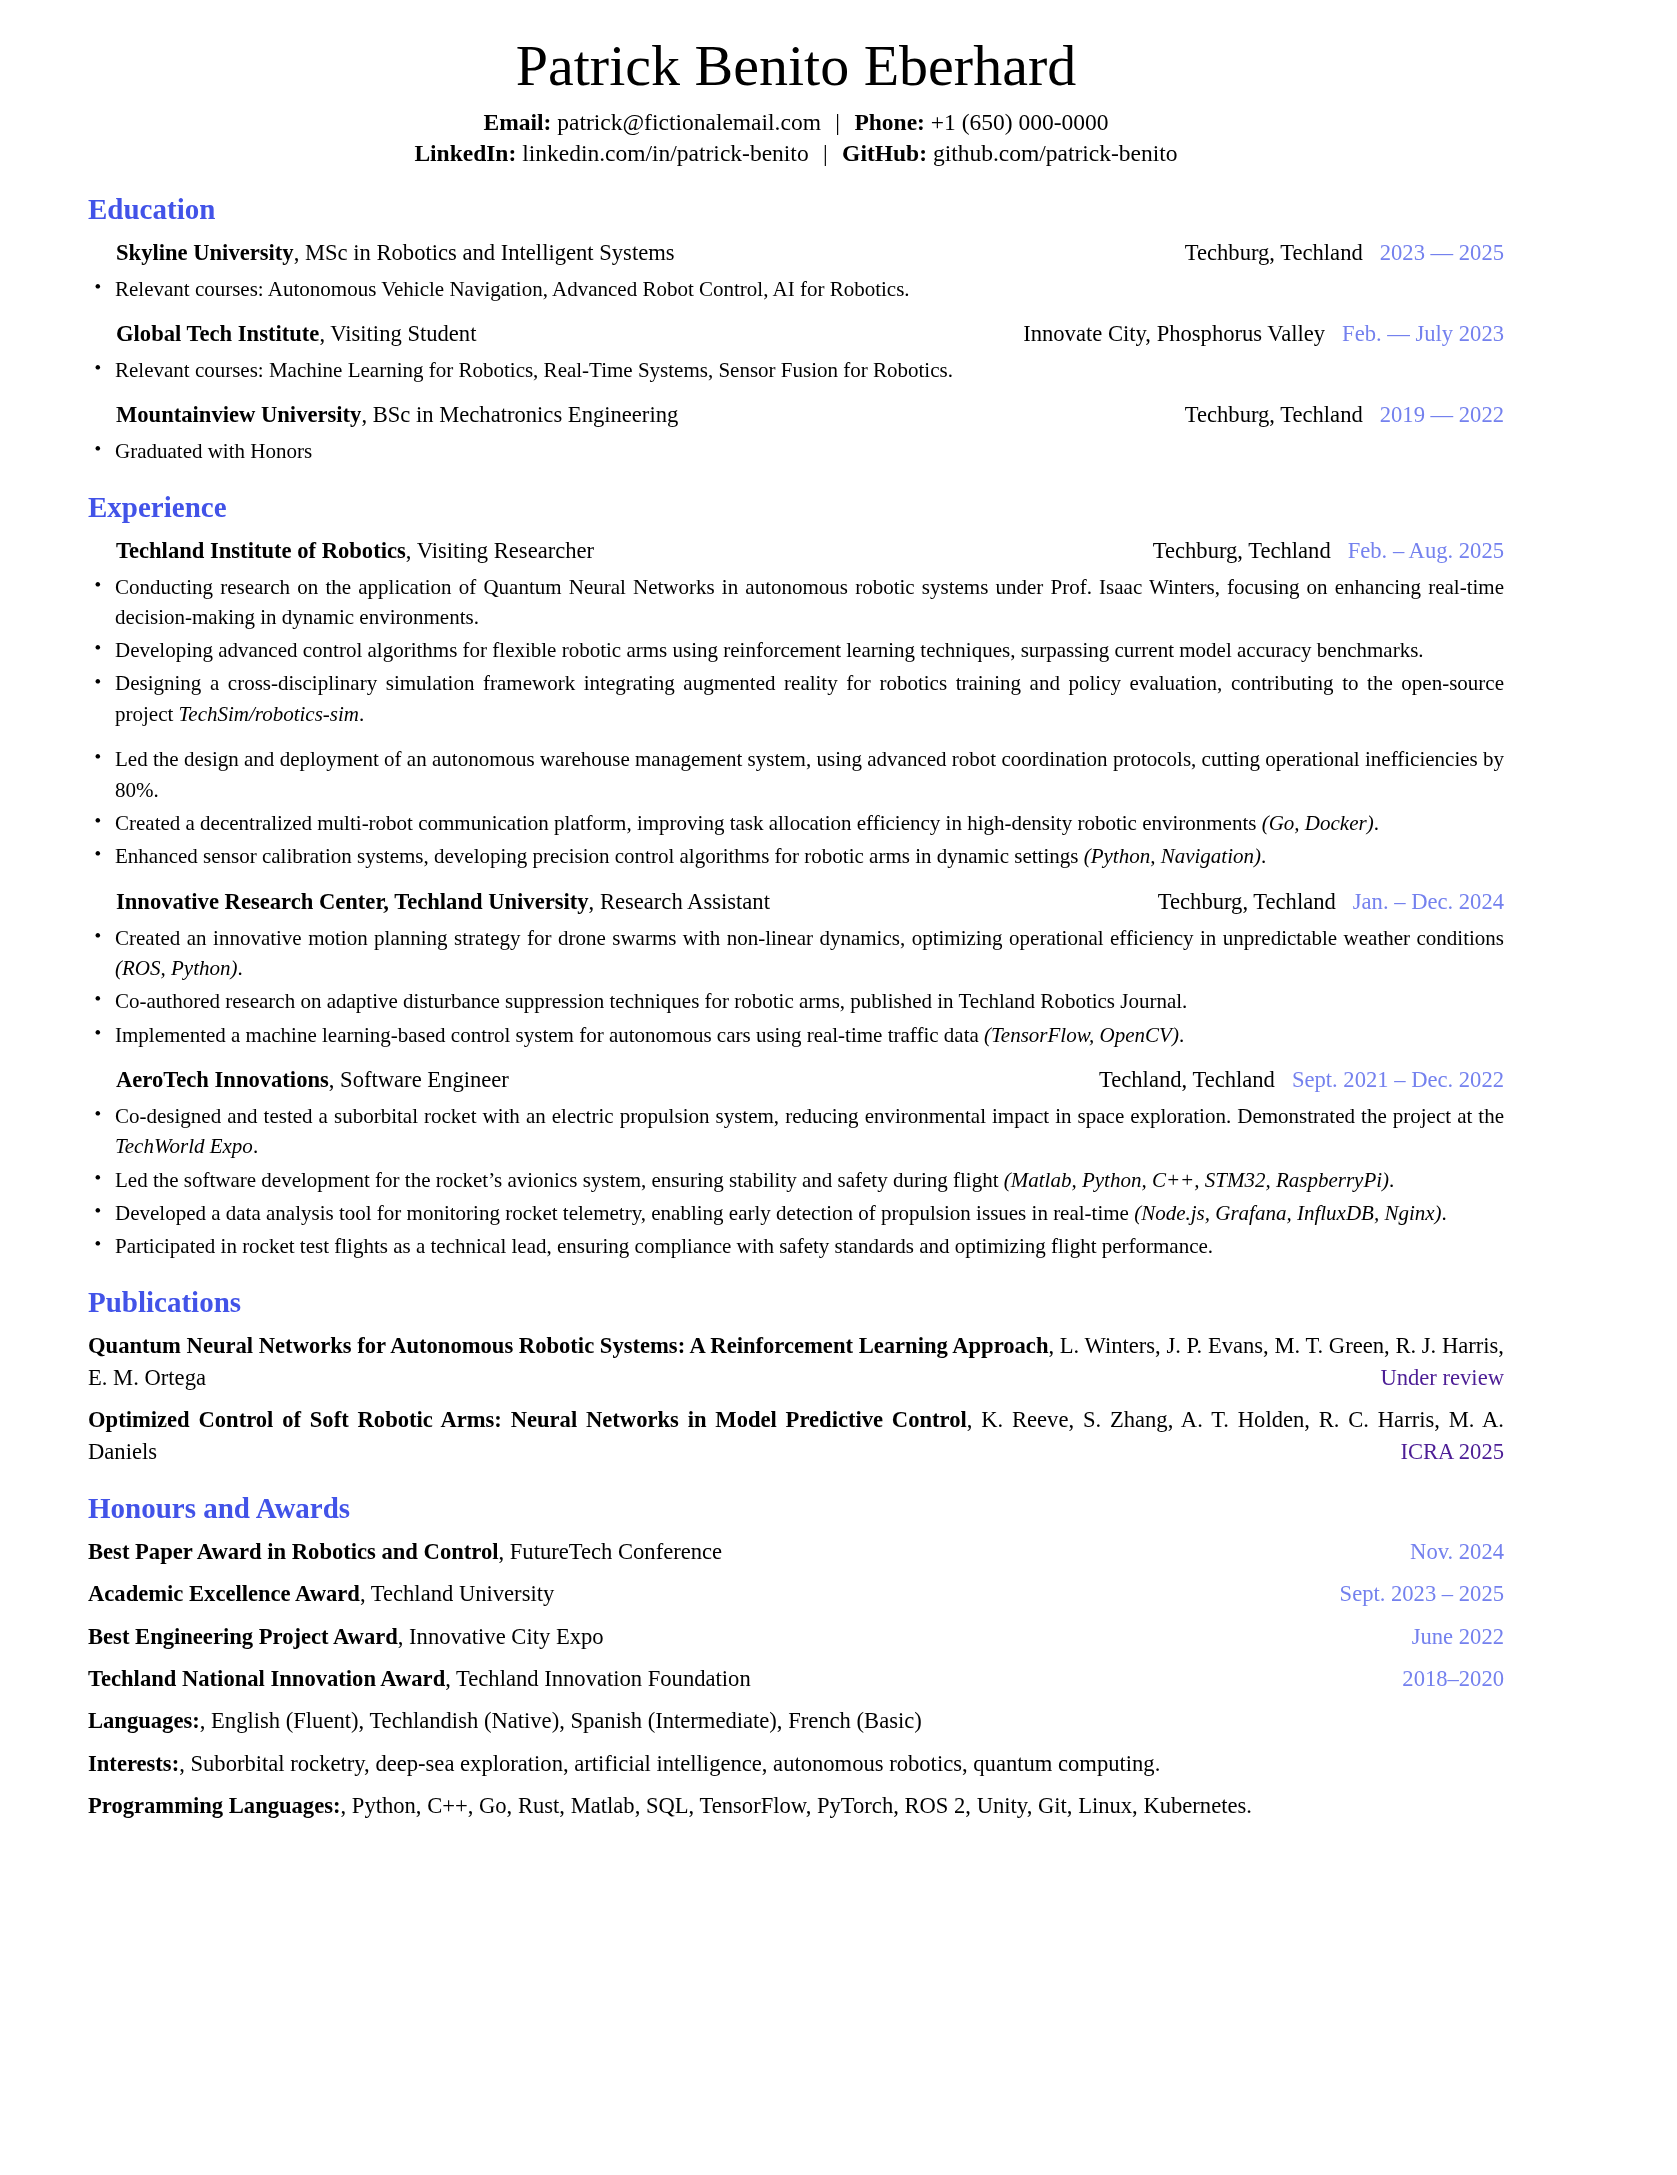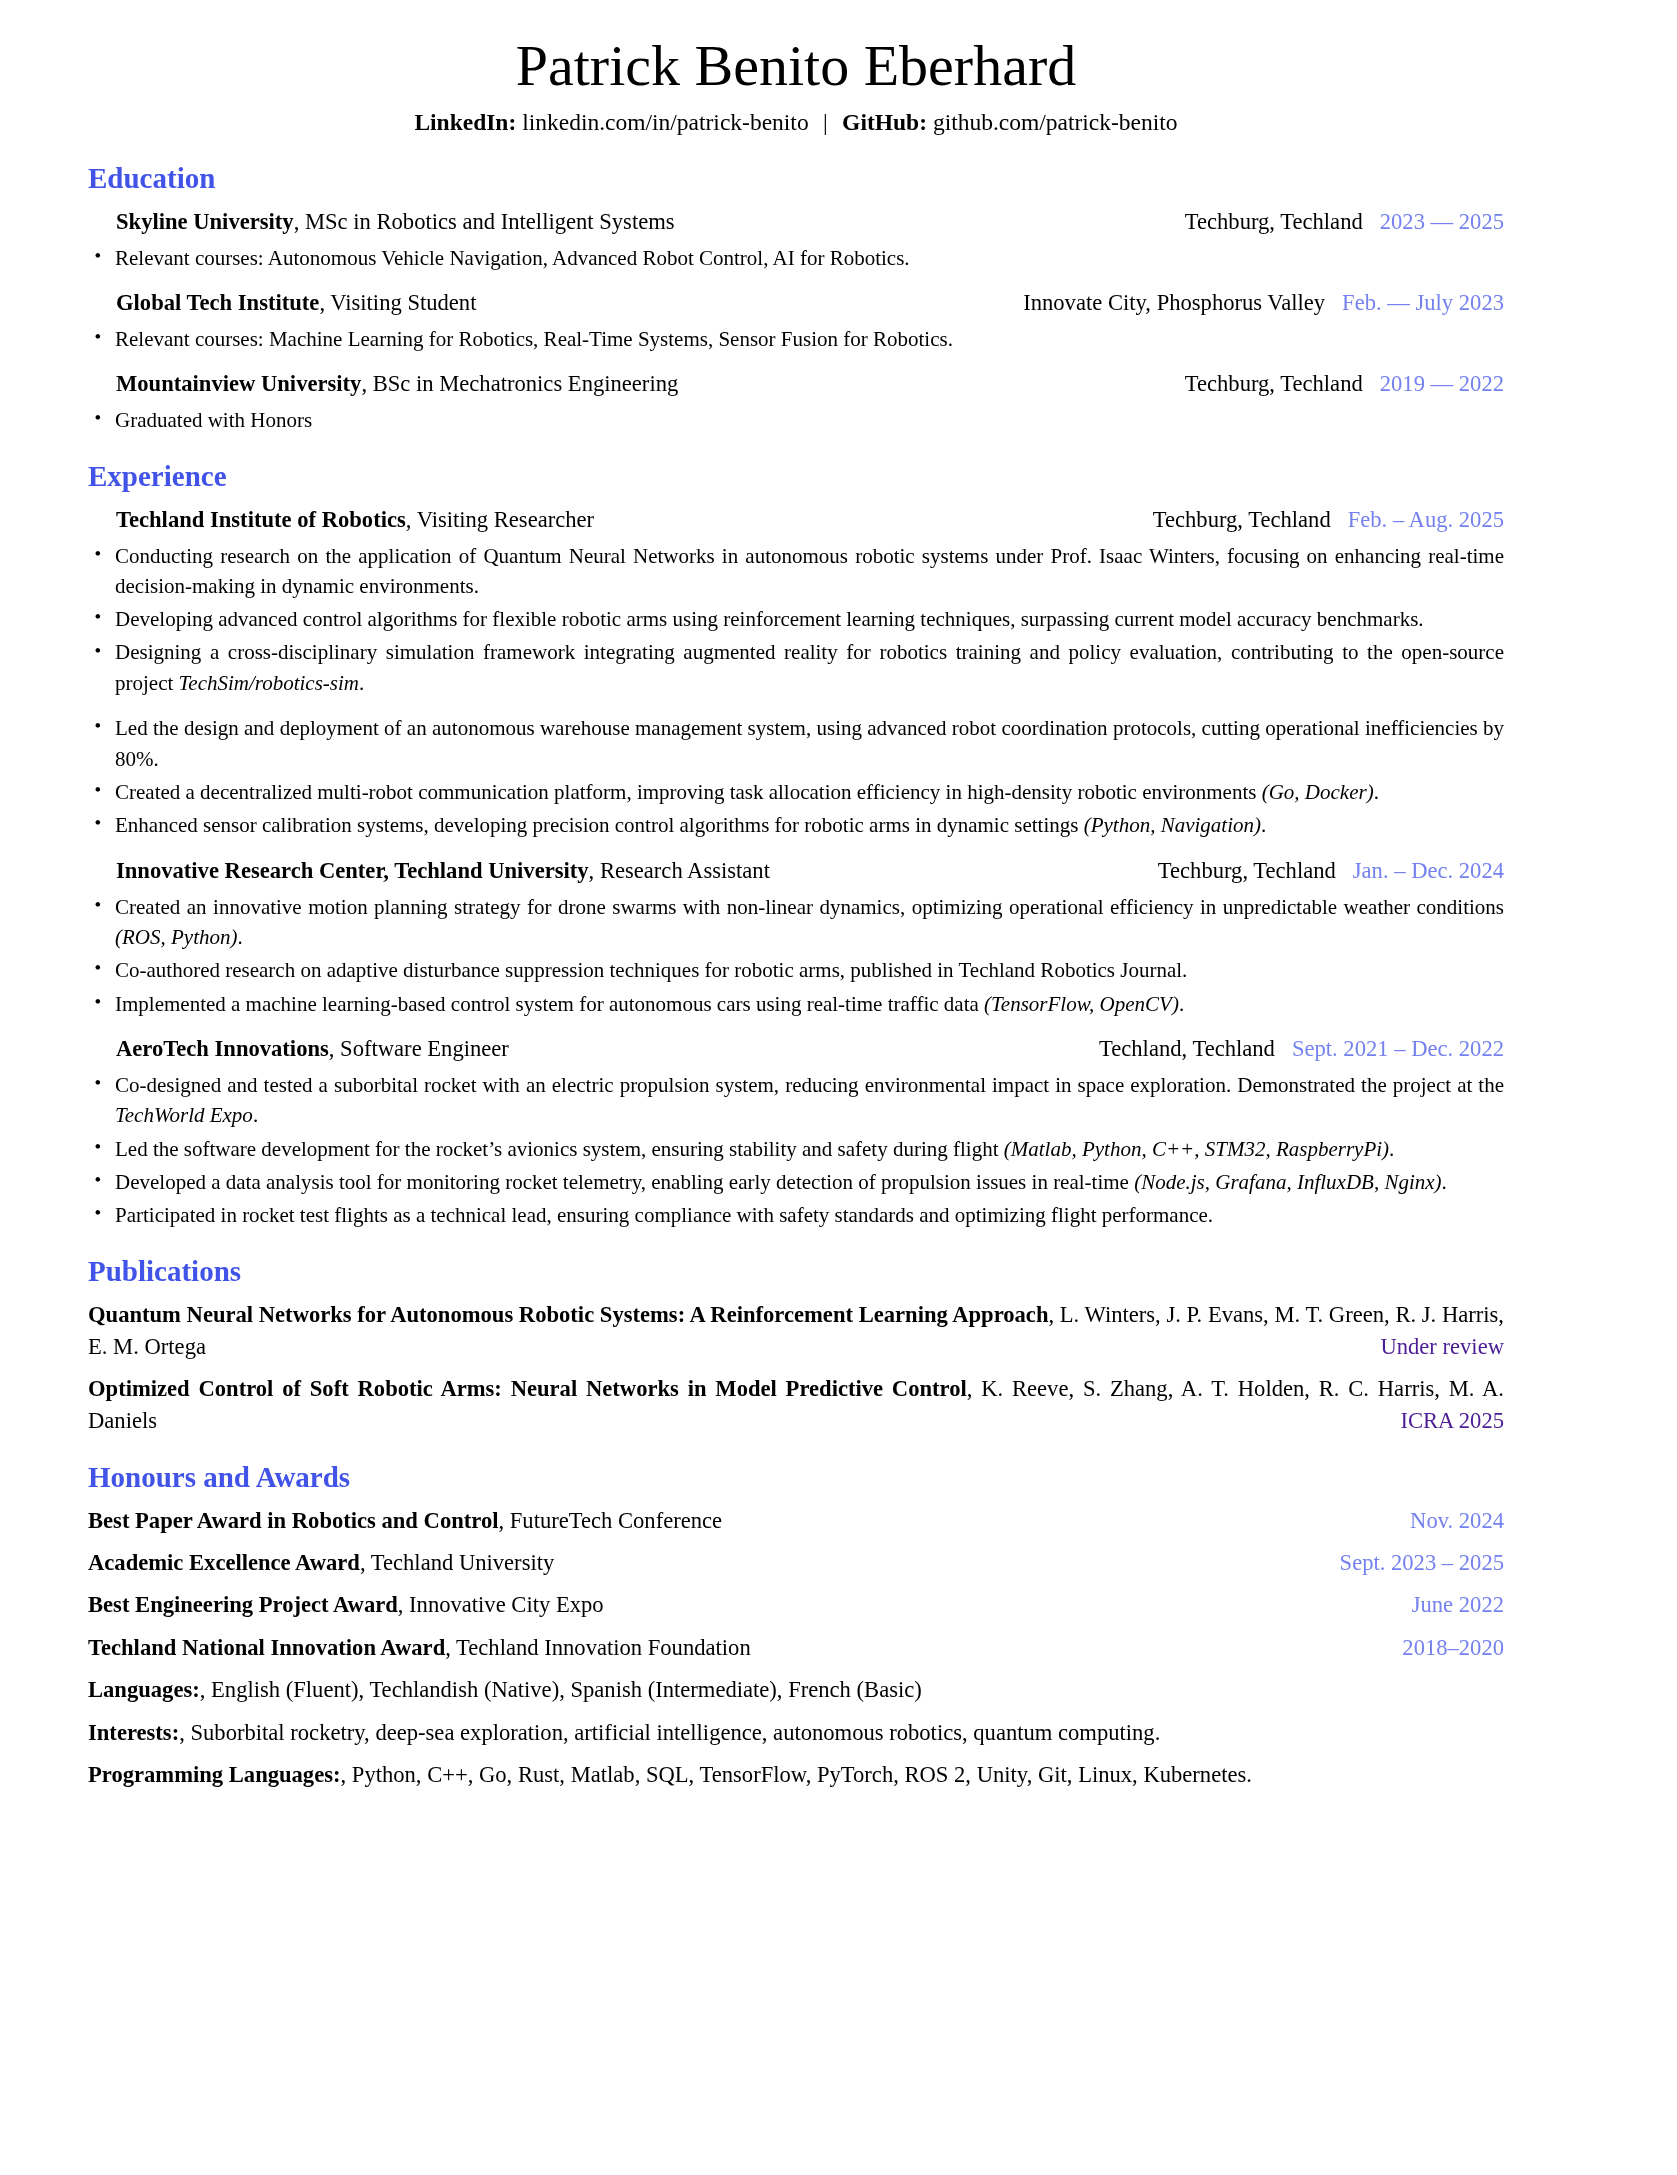--- a/index.html
+++ b/index.html
@@ -103,20 +103,27 @@
   }
   .skill-line .b { font-weight: bold; }
 </style>
 </head>
 <body>
 
 <div class="page">
 
   <div class="name">Patrick Benito Eberhard</div>
   <div class="contact">
+    <span class="b">Email:</span>
+    <span>patrick@fictionalemail.com</span>
+    <span class="sep">|</span>
+    <span class="b">Phone:</span>
+    <span>+1 (650) 000-0000</span>
+  </div>
+  <div class="contact">
     <span class="b">LinkedIn:</span>
     <span>linkedin.com/in/patrick-benito</span>
     <span class="sep">|</span>
     <span class="b">GitHub:</span>
     <span>github.com/patrick-benito</span>
   </div>
 
   <div>
     <div class="section-title">Education</div>
 

